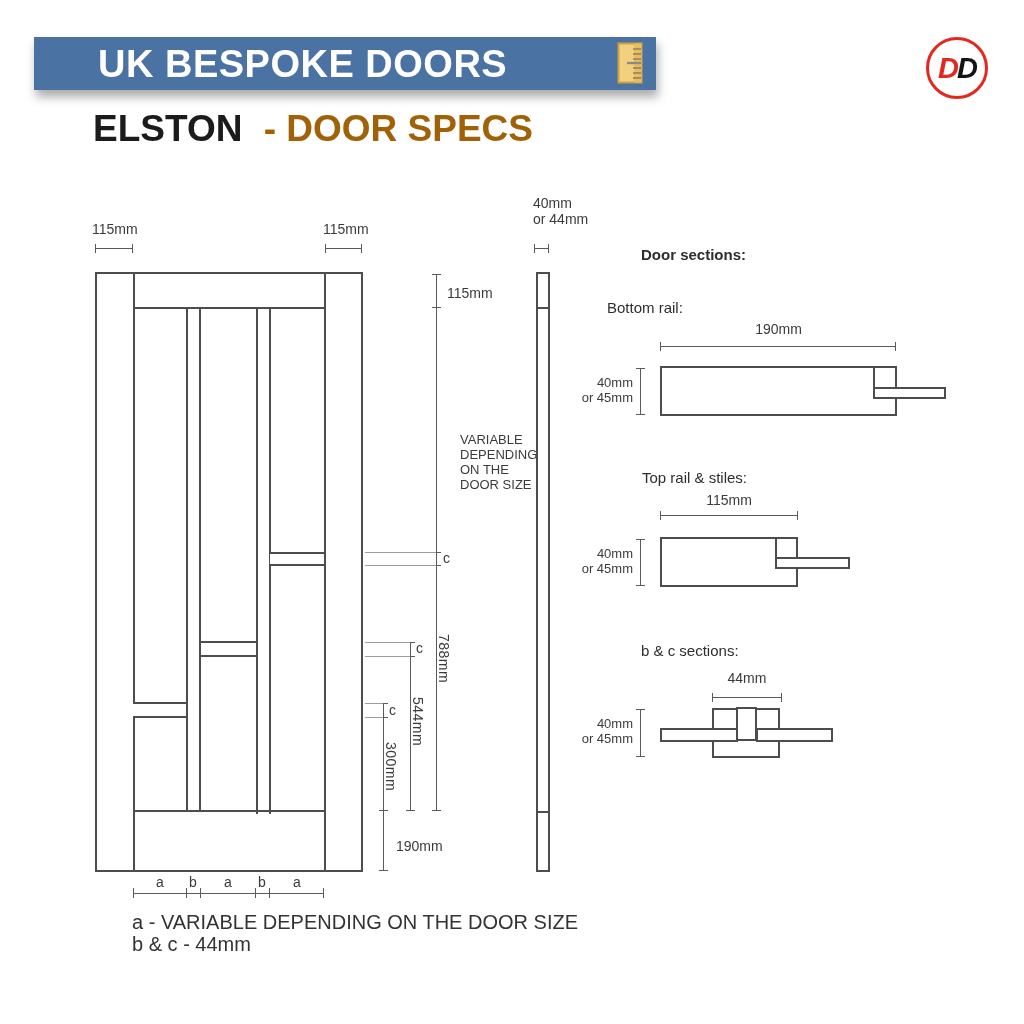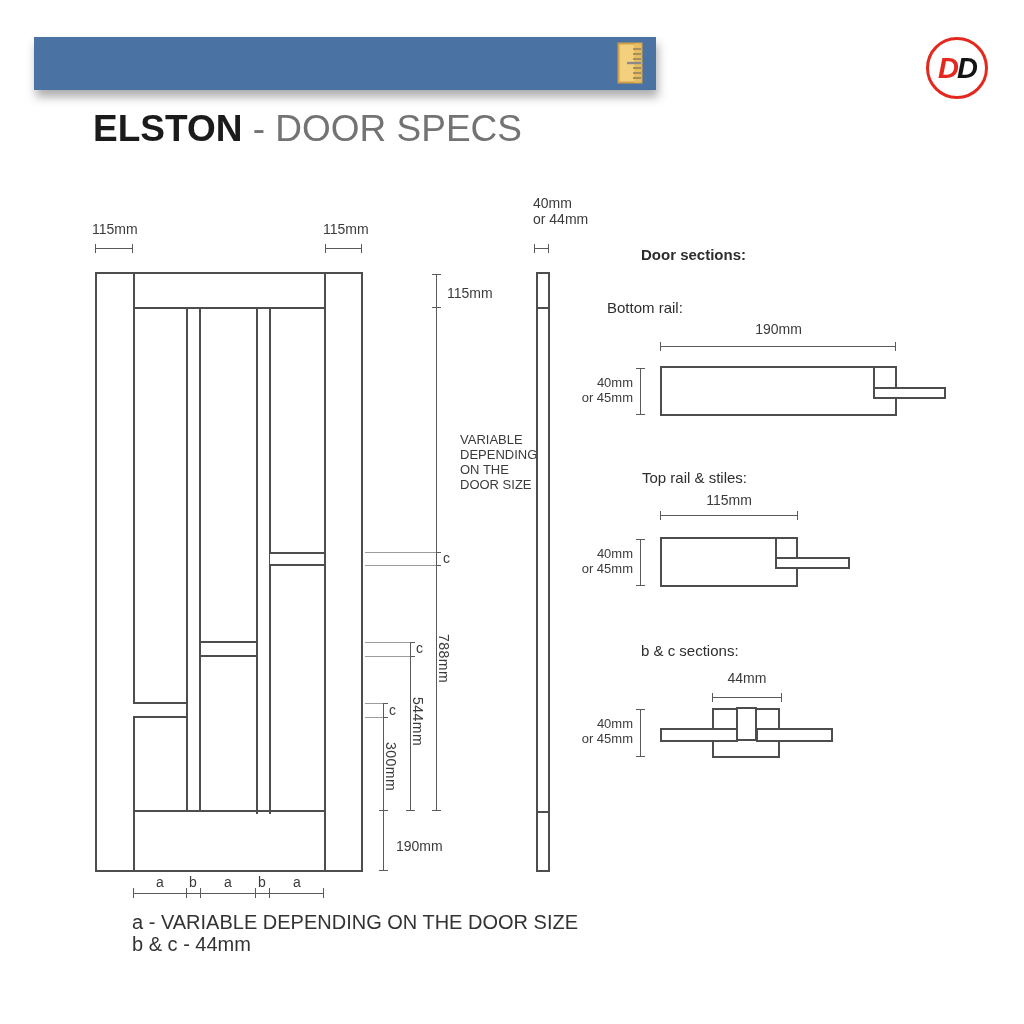--- a/index.html
+++ b/index.html
@@ -22,27 +22,28 @@
   .h15{position:absolute;font-size:15px;color:#2e2e2e}
   .banner{position:absolute;left:34px;top:37px;width:622px;height:53px;background:#4a72a2;
           box-shadow:2px 7px 9px rgba(40,40,40,.38)}
   .banner-title{position:absolute;left:64px;top:50%;transform:translateY(-50%);
           color:#fff;font-weight:700;font-size:38px;letter-spacing:.5px;white-space:nowrap}
   .dd{position:absolute;left:926px;top:37px;width:62px;height:62px;border:3px solid #e4281f;
       border-radius:50%;display:flex;align-items:center;justify-content:center;
       font-style:italic;font-weight:800;font-size:29px;letter-spacing:-2px}
   .pgtitle{position:absolute;left:93px;top:108px;font-size:37px;white-space:nowrap}
   .pgtitle .main{font-weight:800;color:#1b1b1b}
-  .pgtitle .sub{font-weight:400;color:#737373;}
+  .pgtitle .sub{font-weight:700;color:#a16207;margin-left:11px}
   .foot{position:absolute;font-size:20px;color:#333}
 </style>
 </head>
 <body>
 
 <div class="banner">
+  <span class="banner-title">UK BESPOKE DOORS</span>
   <svg class="abs" style="right:10px;top:5px" width="30" height="42" viewBox="0 0 30 42">
     <rect x="2.5" y="1.5" width="23" height="39" fill="#f2d07e" stroke="#cfa045" stroke-width="2"></rect>
     <rect x="18" y="1.5" width="7.5" height="39" fill="#e8bd62"></rect>
     <line x1="17" y1="7" x2="25" y2="7" stroke="#93845c" stroke-width="1.6"></line>
     <line x1="17" y1="12" x2="25" y2="12" stroke="#93845c" stroke-width="1.6"></line>
     <line x1="17" y1="17" x2="25" y2="17" stroke="#93845c" stroke-width="1.6"></line>
     <line x1="11" y1="21" x2="25" y2="21" stroke="#8a8a8a" stroke-width="2.4"></line>
     <line x1="17" y1="26" x2="25" y2="26" stroke="#93845c" stroke-width="1.6"></line>
     <line x1="17" y1="31" x2="25" y2="31" stroke="#93845c" stroke-width="1.6"></line>
     <line x1="17" y1="36" x2="25" y2="36" stroke="#93845c" stroke-width="1.6"></line>

